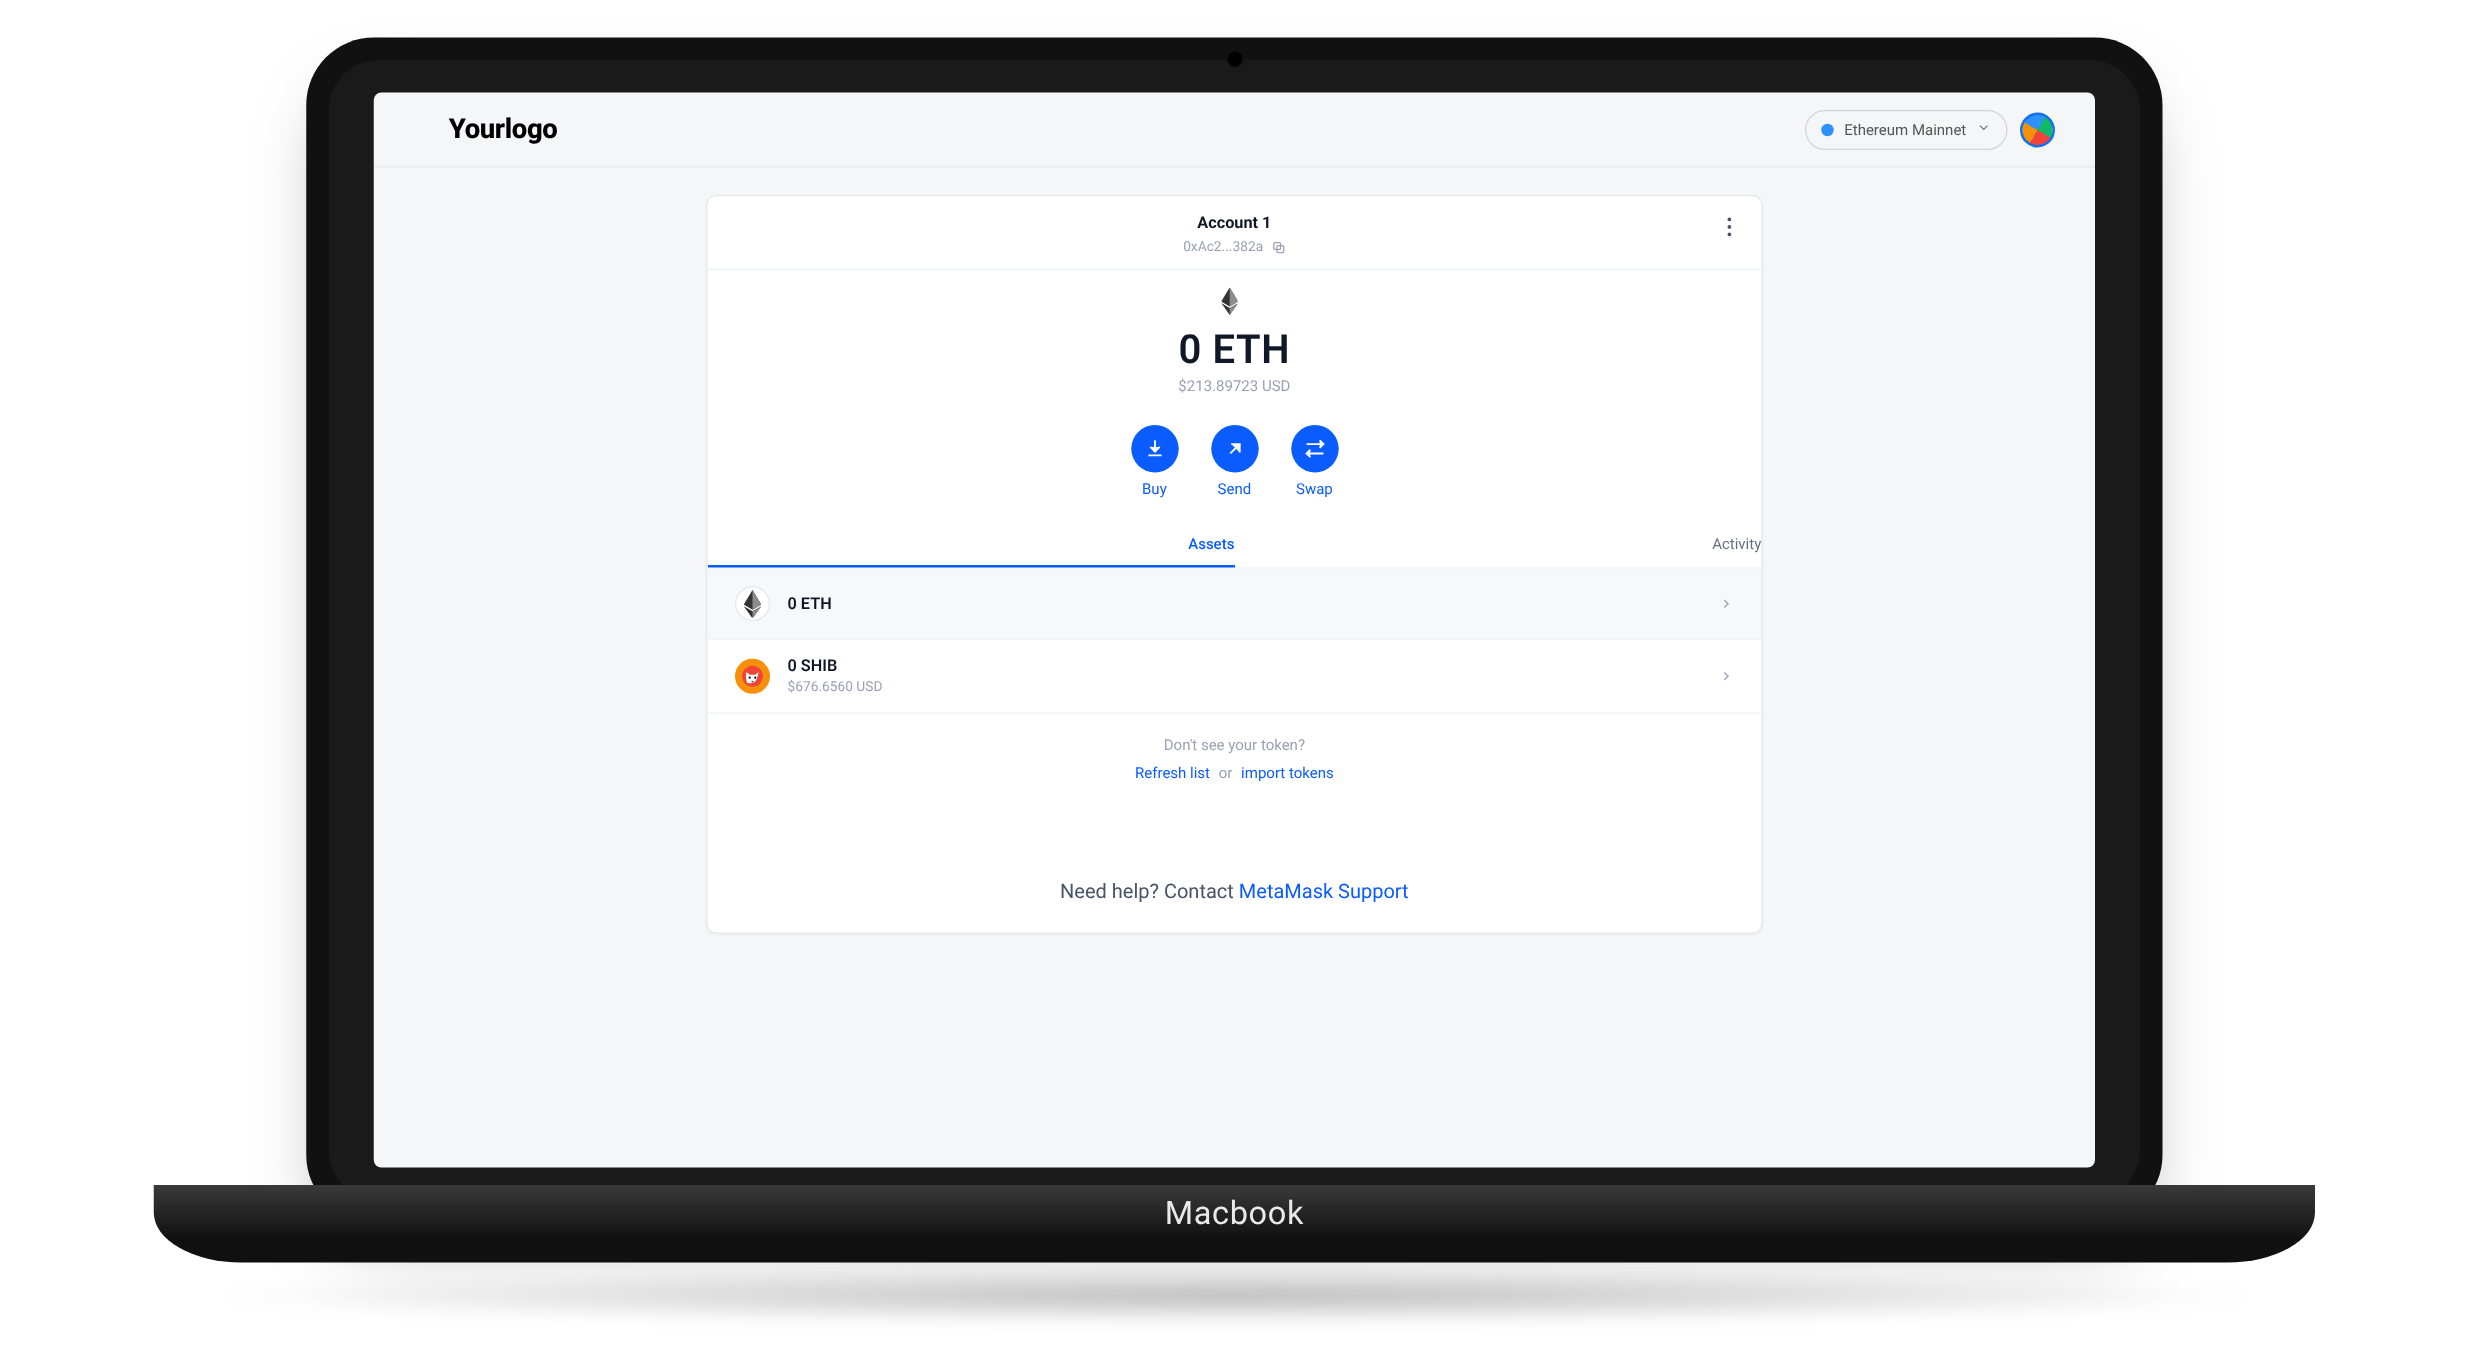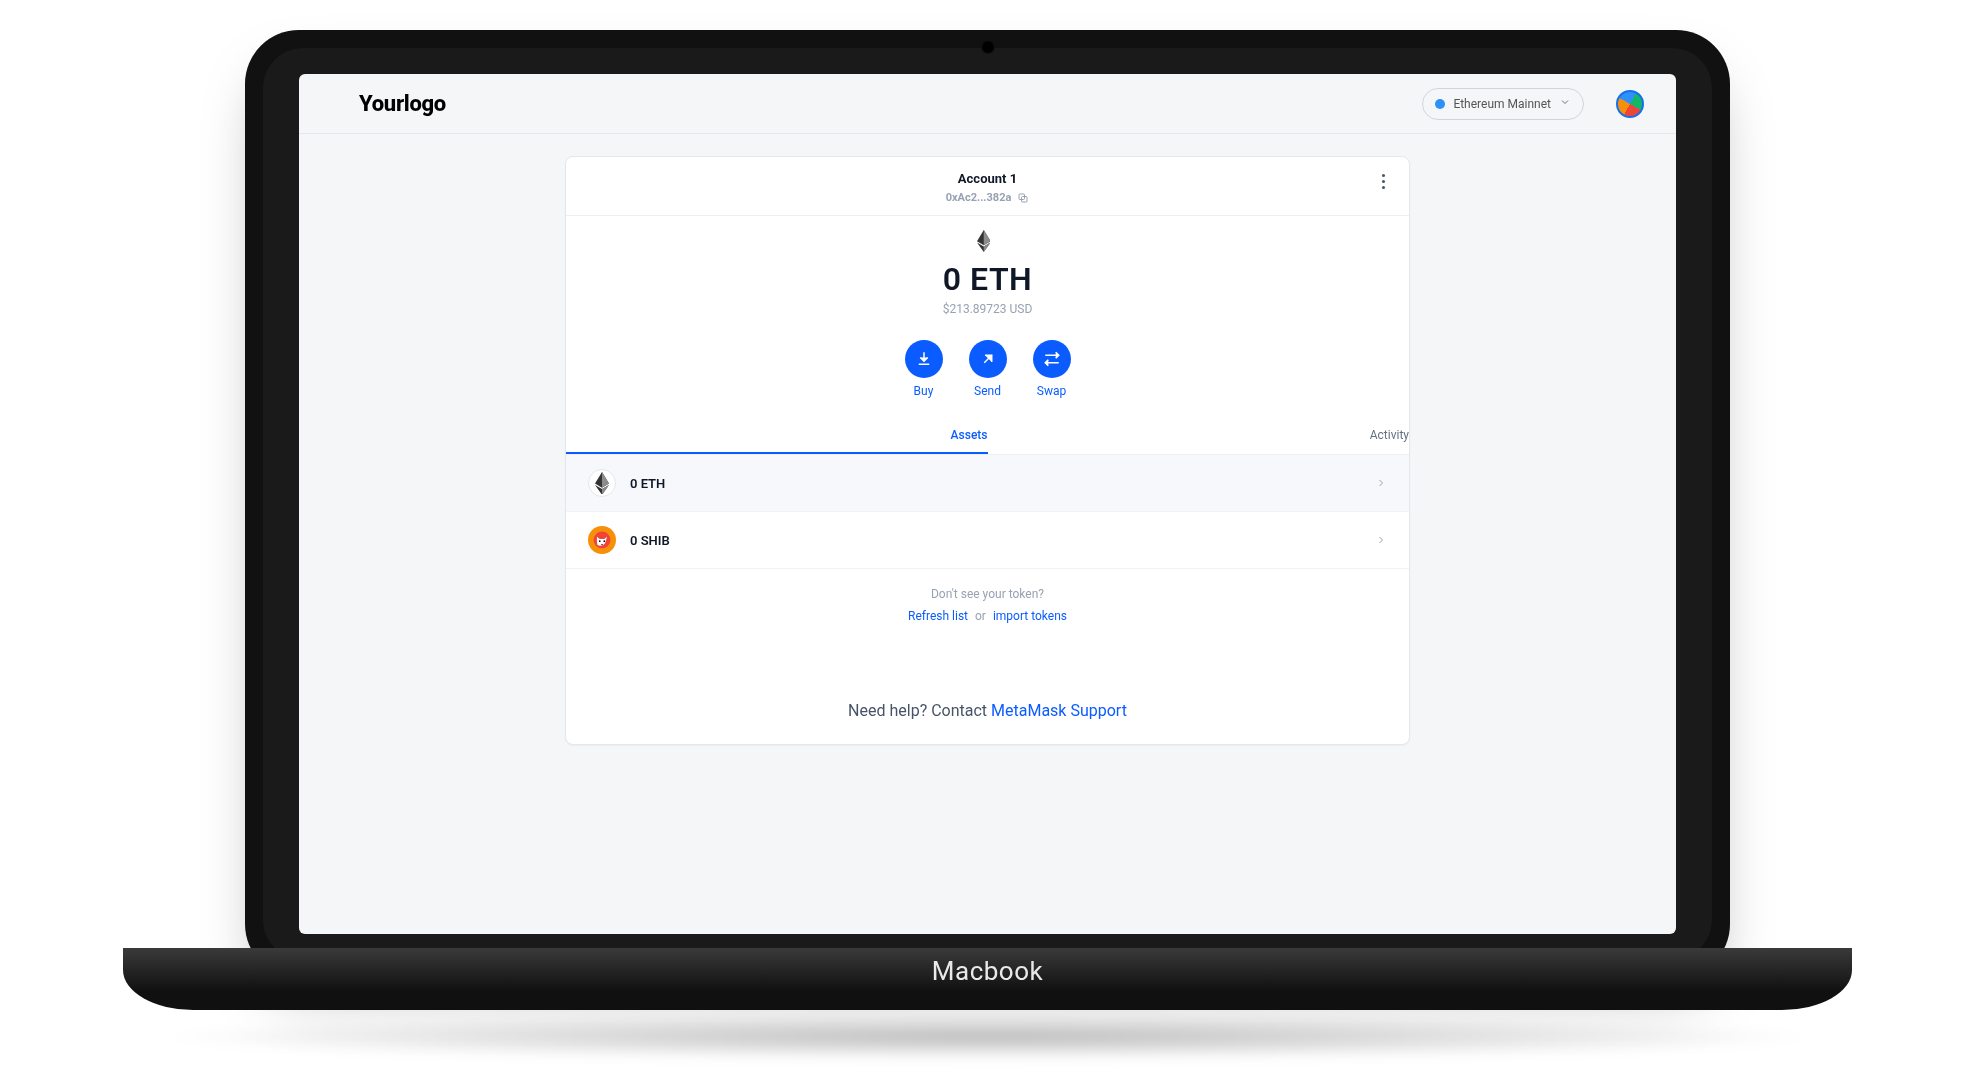--- a/index.html
+++ b/index.html
@@ -20,36 +20,36 @@
   .base-label  { position:absolute; left:0; right:0; top:8px; text-align:center; color:#e9e9e9;
                  font-size:26px; letter-spacing:.5px; font-weight:400; }
   .foot-shadow { position:absolute; left:150px; top:1014px; width:1675px; height:46px;
                  background: radial-gradient(ellipse at center, rgba(0,0,0,.25), rgba(0,0,0,0) 70%);
                  filter: blur(6px); }
 
   
   .topbar      { height: 60px; display:flex; align-items:center; justify-content:space-between;
                  padding: 0 32px; border-bottom: 1px solid #e4e7eb; }
   .logo        { font-weight: 800; font-size: 22px; letter-spacing: -.3px; margin-left: 28px; }
-  .top-right   { display:flex; align-items:center; gap:32px; }
+  .top-right   { display:flex; align-items:center; gap:10px; }
   .net-pill    { display:flex; align-items:center; gap:8px; height:32px; padding:0 12px;
                  border:1px solid #d0d5dd; border-radius:999px; font-size:12px; color:#555; cursor:pointer; }
   .net-dot     { width:10px; height:10px; border-radius:50%; background:#2e90fa; }
   .net-chevron svg { width:12px; height:12px; }
   .avatar      { width:28px; height:28px; border-radius:50%; border:2px solid #1570ef;
                  background: conic-gradient(from 120deg,#f04438 0 25%,#f79009 0 50%,#2e90fa 0 75%,#12b76a 0);
                  cursor:pointer; }
 
   
   .card        { width: 845px; margin: 22px auto 0; background:#fff; border:1px solid #e4e7eb;
                  border-radius:8px; box-shadow: 0 1px 2px rgba(16,24,40,.04); }
 
   .acct-header { position:relative; text-align:center; padding:14px 0 10px; border-bottom:1px solid #eceff3; }
   .acct-name   { font-size:13px; font-weight:700; color:#101828; }
-  .acct-addr   { display:inline-flex; align-items:center; gap:6px; font-size:11px; color:#98a2b3; margin-top:2px; cursor:pointer;font-weight:bold; }
+  .acct-addr   { display:inline-flex; align-items:center; gap:6px; font-size:11px; color:#98a2b3; margin-top:2px; cursor:pointer; }
   .kebab       { position:absolute; right:16px; top:14px; width:20px; height:20px; cursor:pointer;
                  display:flex; flex-direction:column; justify-content:center; align-items:center; gap:3px; }
   .kebab span  { width:3px; height:3px; border-radius:50%; background:#475467; }
 
   .balance     { text-align:center; padding:14px 0 10px; }
   .eth-mark    { display:inline-flex; width:22px; height:22px; }
   .bal-main    { font-size:32px; font-weight:600; color:#101828; margin-top:4px; letter-spacing:.5px; }
   .bal-sub     { font-size:12px; color:#98a2b3; margin-top:4px; }
 
   .actions     { display:flex; justify-content:center; gap:26px; padding:14px 0 18px; }
@@ -204,20 +204,21 @@
             <svg viewBox="0 0 64 64">
                 <circle cx="32" cy="32" r="30" fill="#f04438"></circle>
                 <path fill="#fff" d="M14 20l10 8h16l10-8-6 20c-2 8-10 12-20 12S16 48 14 40z"></path>
                 <circle cx="24" cy="36" r="3" fill="#000"></circle>
                 <circle cx="40" cy="36" r="3" fill="#000"></circle>
                 <path d="M28 46h8l-4 4z" fill="#000"></path>
               </svg>
           </div>
           <div class="asset-texts">
             <div class="asset-amt">0 SHIB</div>
+            <div class="asset-fiat">$676.6560 USD</div>
           </div>
           <span class="row-chev chevron-right">
             <svg viewBox="0 0 24 24" fill="none" stroke="currentColor" stroke-width="2">
                 <polyline points="9 6 15 12 9 18"></polyline>
               </svg>
           </span>
         </div>
 
         <div class="hint">Don't see your token?</div>
         <div class="hint-links">

